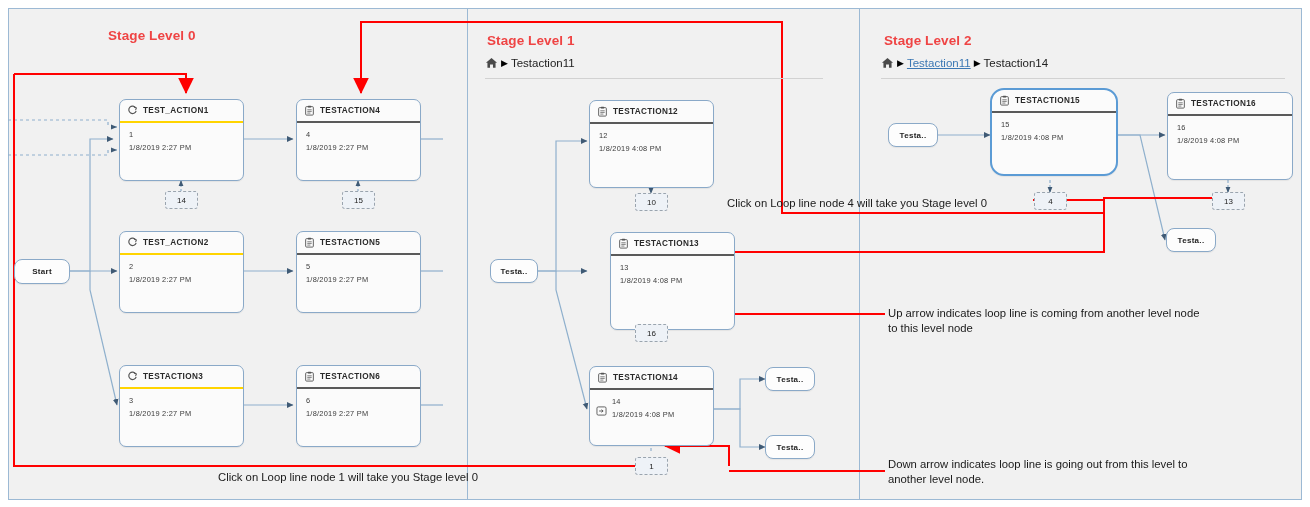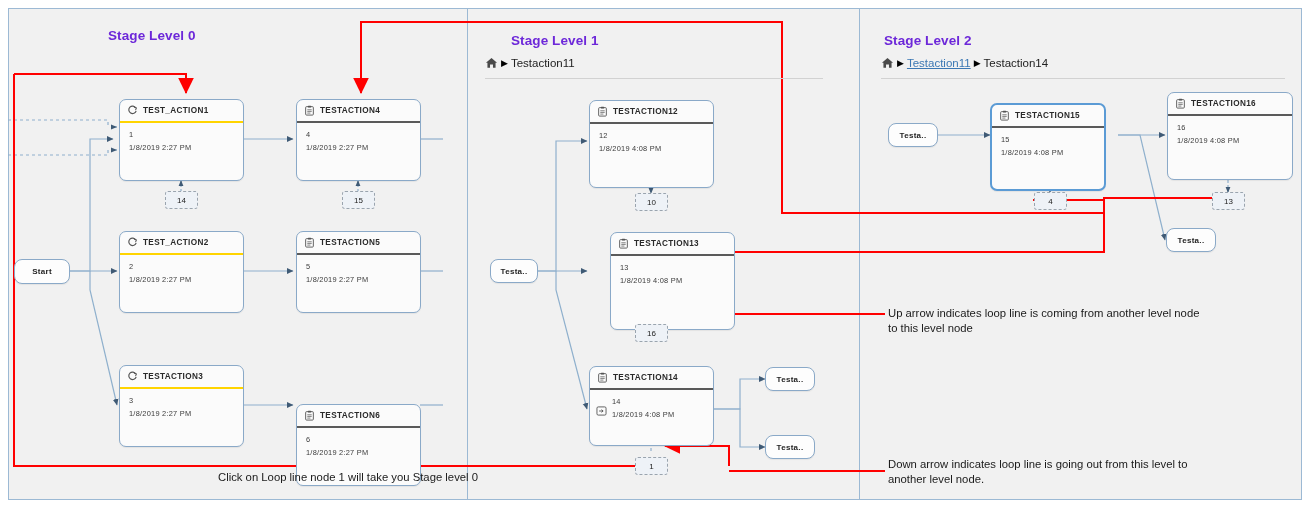--- a/index.html
+++ b/index.html
@@ -17,21 +17,21 @@
     background:#f1f1f1;
     border:1px solid #9cb9d4;
     box-sizing:border-box;
   }
   #panel-l0{left:8px;  top:8px; width:459px; height:492px; border-right:none;}
   #panel-l1{left:467px;top:8px; width:392px; height:492px; border-left:1px solid #9cb9d4;border-right:none;}
   #panel-l2{left:859px;top:8px; width:443px; height:492px; border-left:1px solid #9cb9d4;}
 
   .stage-title{
     position:absolute;
-    font-size:13.5px;font-weight:bold;color:#6d28d9;
+    font-size:13.5px;font-weight:bold;color:#ef4444;
     letter-spacing:.1px;white-space:nowrap;
   }
   .crumb{
     position:absolute;
     font-size:11.5px;color:#222;white-space:nowrap;
     display:flex;align-items:center;gap:3px;
   }
   .crumb .home{display:inline-block;width:13px;height:12px;position:relative;}
   .crumb .home svg{display:block;}
   .crumb .tri{font-size:9px;color:#000;line-height:1;}
@@ -188,21 +188,21 @@
       <path d="M1212,198 L1104,198 L1104,252 L690,252" marker-end="url(#arRed)"></path>
 
       <path d="M885,314 L665,314" marker-end="url(#arRed)"></path>
 
       <path d="M885,471 L729,471"></path>
     </g>
   </svg>
 
   <div class="stage-title" style="left:108px;top:28px;">Stage Level 0</div>
 
-  <div class="stage-title" style="left:511px;top:33px;text-align:center;">Stage Level 1</div>
+  <div class="stage-title" style="left:487px;top:33px;text-align:center;">Stage Level 1</div>
   <div class="crumb" style="left:485px;top:57px;">
     <span class="home">
       <svg viewBox="0 0 14 13" width="13" height="12">
           <path d="M7 1 L13 6.2 L11.4 6.2 L11.4 11.6 L8.6 11.6 L8.6 8 L5.4 8 L5.4 11.6 L2.6 11.6 L2.6 6.2 L1 6.2 Z" fill="#4a4a4a"></path>
         </svg>
     </span>
     <span class="tri">▶</span>
     <span>Testaction11</span>
   </div>
   <div class="crumb-rule" style="left:485px;top:78px;width:338px;"></div>
@@ -305,21 +305,21 @@
       </span>
       <span class="ttl">TESTACTION5</span>
     </div>
     <div class="rule dark"></div>
     <div class="node-body">
       <div class="ln">5</div>
       <div class="ln">1/8/2019 2:27 PM</div>
     </div>
   </div>
 
-  <div class="node" style="left:296px;top:365px;width:125px;height:82px;margin-top:39px;">
+  <div class="node" style="left:296px;top:365px;width:125px;height:82px;">
     <div class="node-head">
       <span>
         <svg viewBox="0 0 12 12" width="11" height="11">
             <rect x="1.8" y="1.8" width="8.4" height="9.2" rx="1" fill="none" stroke="#555" stroke-width="1"></rect>
             <rect x="4.2" y="0.9" width="3.6" height="1.9" rx=".5" fill="#555"></rect>
             <path d="M3.6 5.2 H8.4 M3.6 7 H8.4 M3.6 8.8 H7" stroke="#555" stroke-width=".8"></path>
           </svg>
       </span>
       <span class="ttl">TESTACTION6</span>
     </div>
@@ -415,21 +415,21 @@
     <span>16</span>
   </div>
   <div class="badge" style="left:635px;top:457px;width:33px;height:18px;">
     <span>1</span>
   </div>
 
   <div class="pill" style="left:888px;top:123px;width:50px;height:24px;">
     <span>Testa..</span>
   </div>
 
-  <div class="node sel" style="left:990px;top:103px;width:116px;height:88px;">
+  <div class="node sel" style="left:990px;top:88px;width:128px;height:88px;border-radius:14px;">
     <div class="node-head">
       <span>
         <svg viewBox="0 0 12 12" width="11" height="11">
             <rect x="1.8" y="1.8" width="8.4" height="9.2" rx="1" fill="none" stroke="#555" stroke-width="1"></rect>
             <rect x="4.2" y="0.9" width="3.6" height="1.9" rx=".5" fill="#555"></rect>
             <path d="M3.6 5.2 H8.4 M3.6 7 H8.4 M3.6 8.8 H7" stroke="#555" stroke-width=".8"></path>
           </svg>
       </span>
       <span class="ttl">TESTACTION15</span>
     </div>
@@ -462,19 +462,20 @@
     <span>Testa..</span>
   </div>
 
   <div class="badge" style="left:1034px;top:192px;width:33px;height:18px;">
     <span>4</span>
   </div>
   <div class="badge" style="left:1212px;top:192px;width:33px;height:18px;">
     <span>13</span>
   </div>
 
+  <div class="anno" style="left:727px;top:196px;">Click on Loop line node 4 will take you Stage level 0</div>
   <div class="anno" style="left:218px;top:470px;">Click on Loop line node 1 will take you Stage level 0</div>
   <div class="anno" style="left:888px;top:306px;">Up arrow indicates loop line is coming from another level node
 to this level node</div>
   <div class="anno" style="left:888px;top:457px;">Down arrow indicates loop line is going out from this level to
 another level node.</div>
 
 </div>
 
 </body></html>

